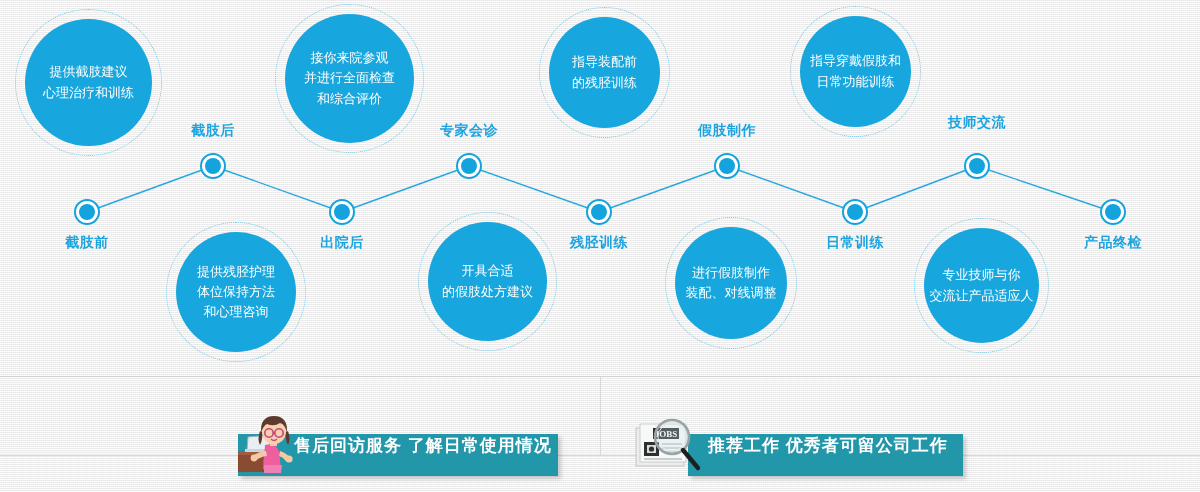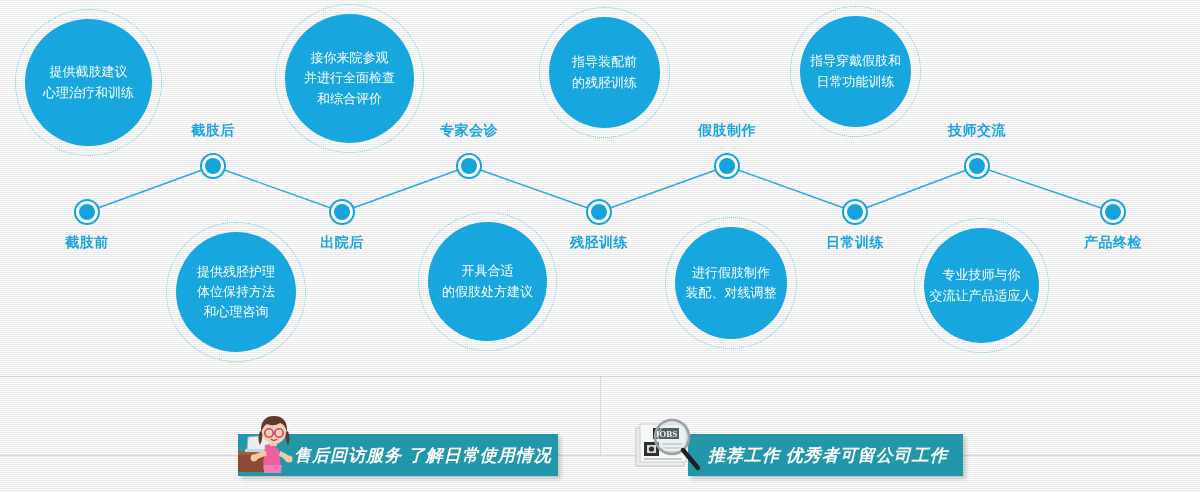--- a/index.html
+++ b/index.html
@@ -100,23 +100,21 @@
     background: #d9d9d9;
   }
 
   
   .banner {
     position: absolute;
     height: 42px;
     background: #2397aa;
     box-shadow: 3px 3px 4px rgba(0,0,0,0.18);
     display: flex;
-    align-items: center;
     z-index: 3;
-    font-style: italic;
   }
   .banner-text {
     color: #ffffff;
     font-size: 17px;
     font-weight: bold;
     letter-spacing: 1px;
     white-space: nowrap;
   }
   .banner-icon {
     position: absolute;
@@ -159,21 +157,21 @@
   <div class="node" style="left:599px; top:212px;"></div>
   <div class="node-label below" style="left:599px; top:212px;">残胫训练</div>
 
   <div class="node" style="left:727px; top:166px;"></div>
   <div class="node-label above" style="left:727px; top:166px;">假肢制作</div>
 
   <div class="node" style="left:855px; top:212px;"></div>
   <div class="node-label below" style="left:855px; top:212px;">日常训练</div>
 
   <div class="node" style="left:977px; top:166px;"></div>
-  <div class="node-label above" style="left:977px; top:166px;">技师交流</div>
+  <div class="node-label above" style="left:977px; top:158px;">技师交流</div>
 
   <div class="node" style="left:1113px; top:212px;"></div>
   <div class="node-label below" style="left:1113px; top:212px;">产品终检</div>
 
   <div class="bubble" style="left:15px;  top:9px;   width:147px; height:147px;">
     <div class="bubble-inner">
       <span>提供截肢建议</span>
       <span>心理治疗和训练</span>
     </div>
   </div>

